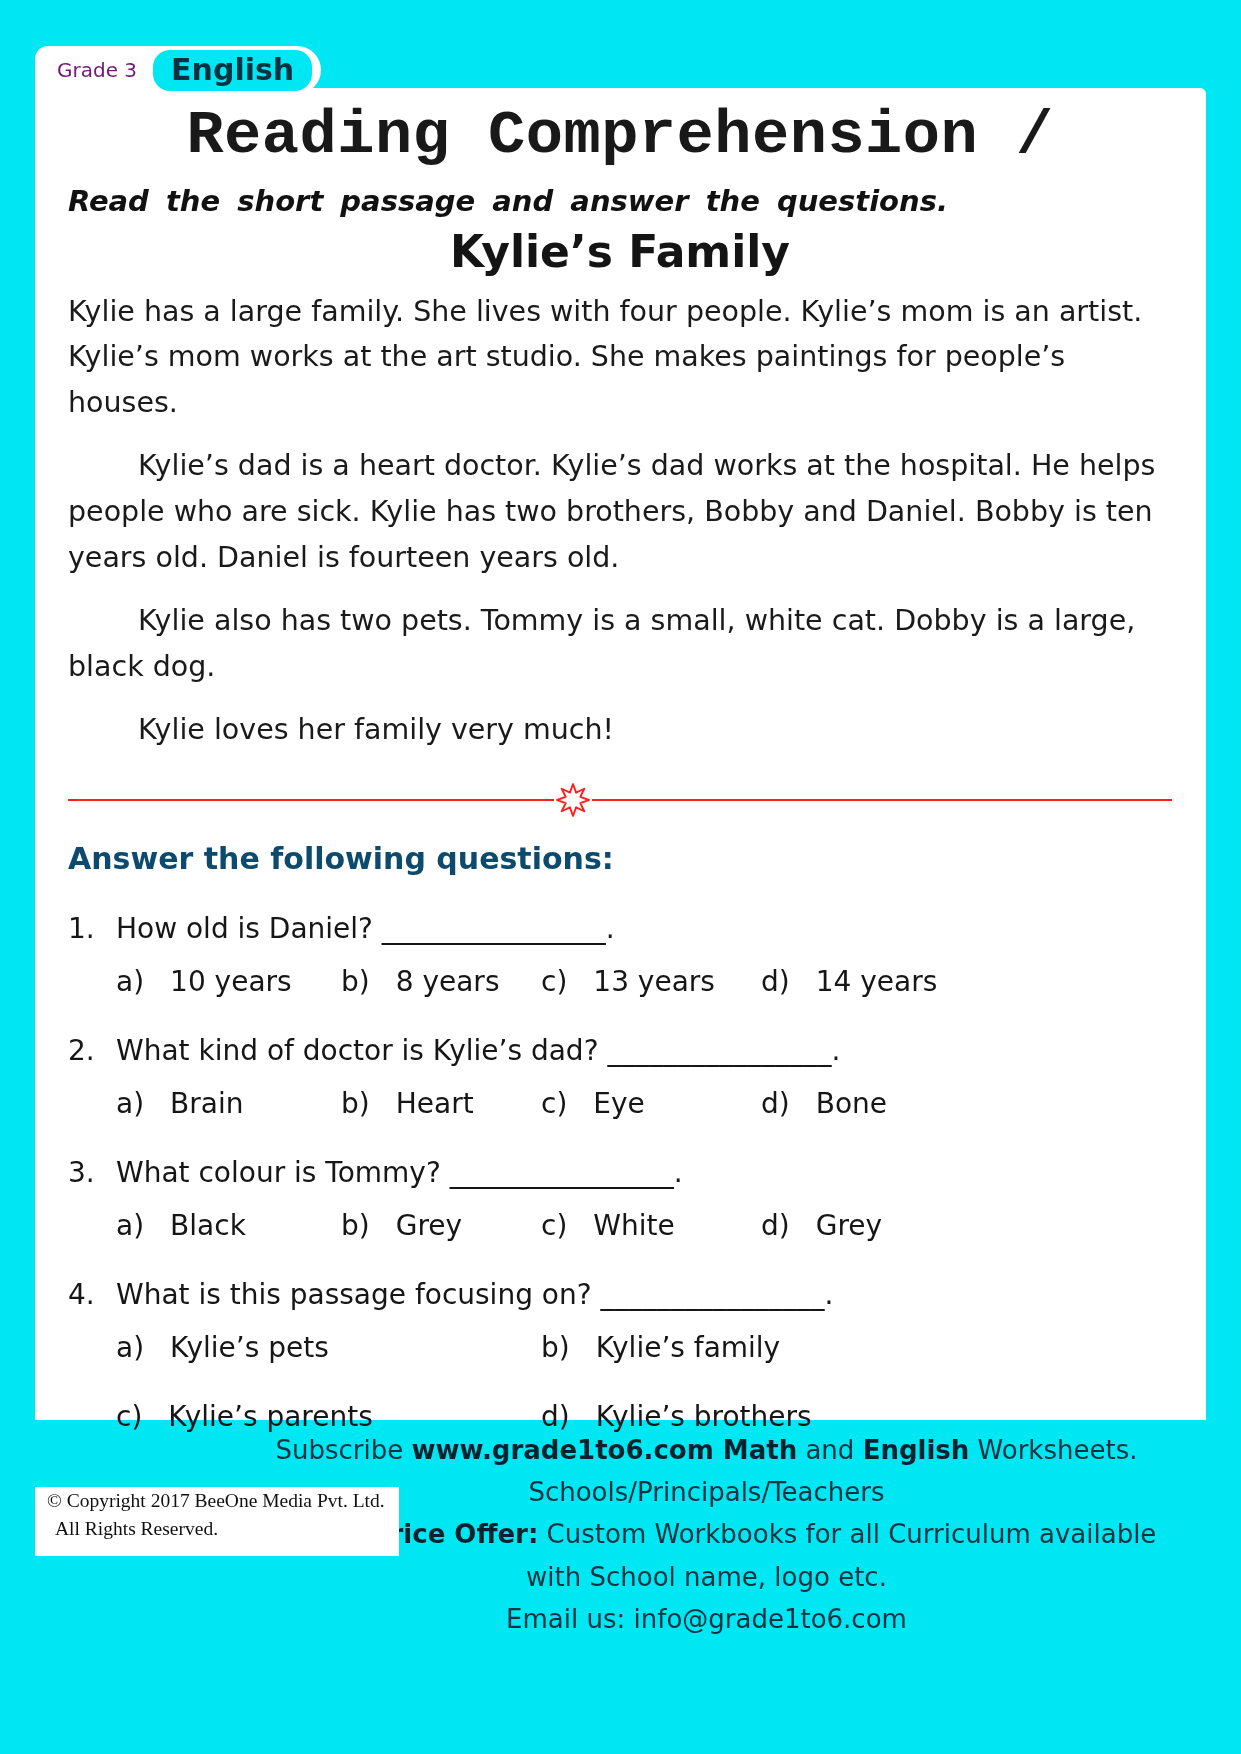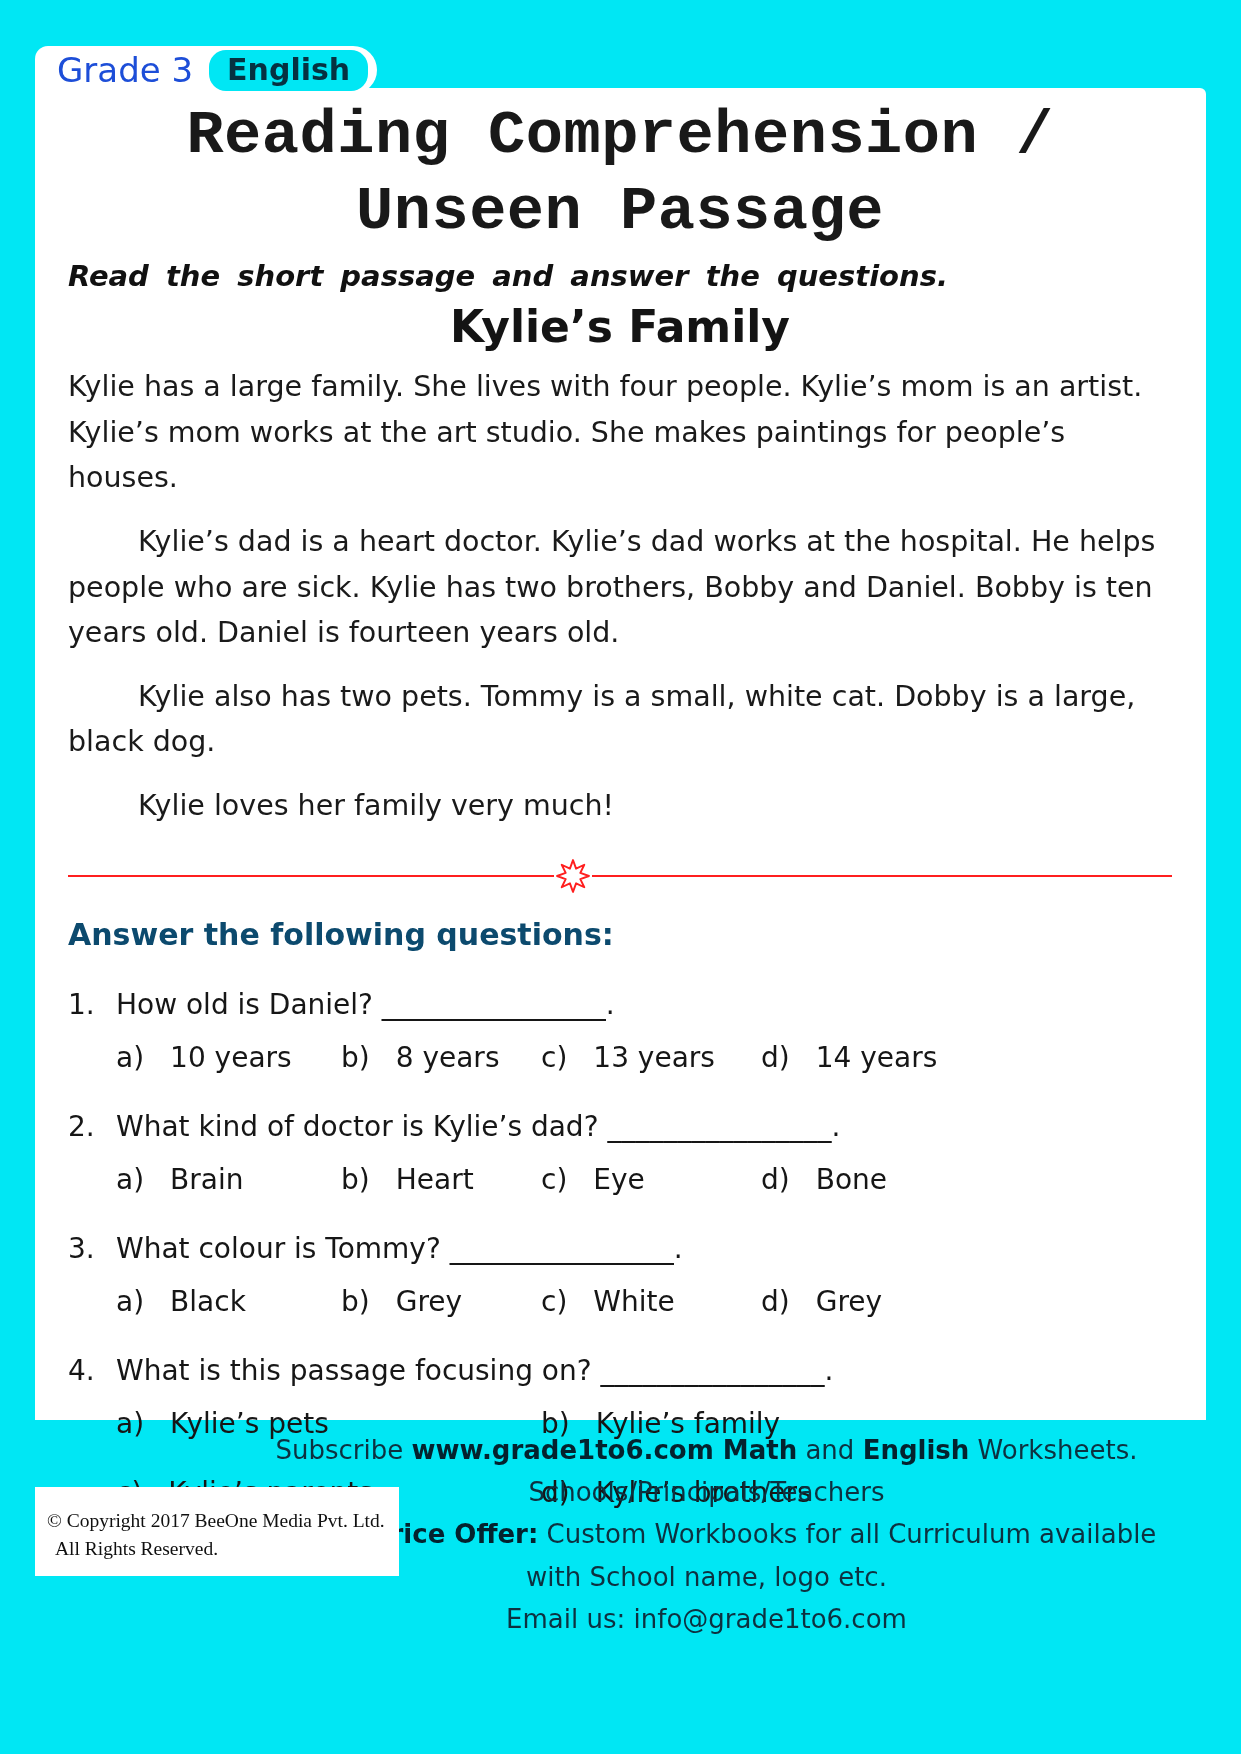--- a/index.html
+++ b/index.html
@@ -10,21 +10,21 @@
     position:relative; width:1241px; height:1754px;
     background:var(--cyan,#00e7f4); overflow:hidden;
   }
 
   
   .badge {
     position:absolute; left:35px; top:46px; height:48px; z-index:2;
     background:#ffffff; border-radius:14px 26px 26px 0;
     display:flex; align-items:center; gap:16px; padding:0 9px 0 22px;
   }
-  .badge-grade { font-size:34px; color:#1d4ed8; }
+  .badge-grade { font-size:20px; color:#701a75; }
   .badge-subject {
     background:var(--cyan,#00e7f4); color:#053241; font-weight:700;
     font-size:30px; padding:2px 18px 4px; border-radius:17px;
   }
 
   
   .sheet {
     position:absolute; left:35px; top:88px; width:1171px; height:1332px;
     background:#ffffff; border-radius:0 6px 0 0; padding:10px 34px 0 33px;
   }
@@ -58,40 +58,39 @@
   .footer {
     position:absolute; left:0; top:1424px; width:1241px;
     text-align:center; padding-left:172px;
     font-size:26px; line-height:1.2; color:var(--footer_ink,#0d3140);
   }
   .f-line { margin-top:11px; }
   .footer b { color:var(--footer_bold,#04222e); }
 
   .copyright {
     position:absolute; left:35px; top:1487px; background:#ffffff;
-    padding:20px 14px 12px 12px; font-family:"Liberation Serif", serif;
+    padding:0 14px 12px 12px; font-family:"Liberation Serif", serif;
     font-size:19.5px; line-height:1.45; color:#101010; z-index:3;
   }
   .copyright .c2 { padding-left:8px; }
 </style>
 </head>
 <body>
 
 <div class="page">
 
   <div class="badge">
     <span class="badge-grade">Grade 3</span>
     <span class="badge-subject">English</span>
   </div>
 
   <div class="sheet">
 
     <h1 class="title">
       <span>Reading Comprehension /</span><br>
-      <span>Unseen Passage</span>
     </h1>
 
     <div class="instruction">Read the short passage and answer the questions.</div>
 
     <div class="passage-title">Kylie’s Family</div>
 
     <p class="passage-p">Kylie has a large family. She lives with four people. Kylie’s mom is an artist. Kylie’s mom works at the art studio. She makes paintings for people’s houses.</p>
     <p class="passage-p indent">Kylie’s dad is a heart doctor. Kylie’s dad works at the hospital. He helps people who are sick. Kylie has two brothers, Bobby and Daniel. Bobby is ten years old. Daniel is fourteen years old.</p>
     <p class="passage-p indent">Kylie also has two pets. Tommy is a small, white cat. Dobby is a large, black dog.</p>
     <p class="passage-p indent">Kylie loves her family very much!</p>

